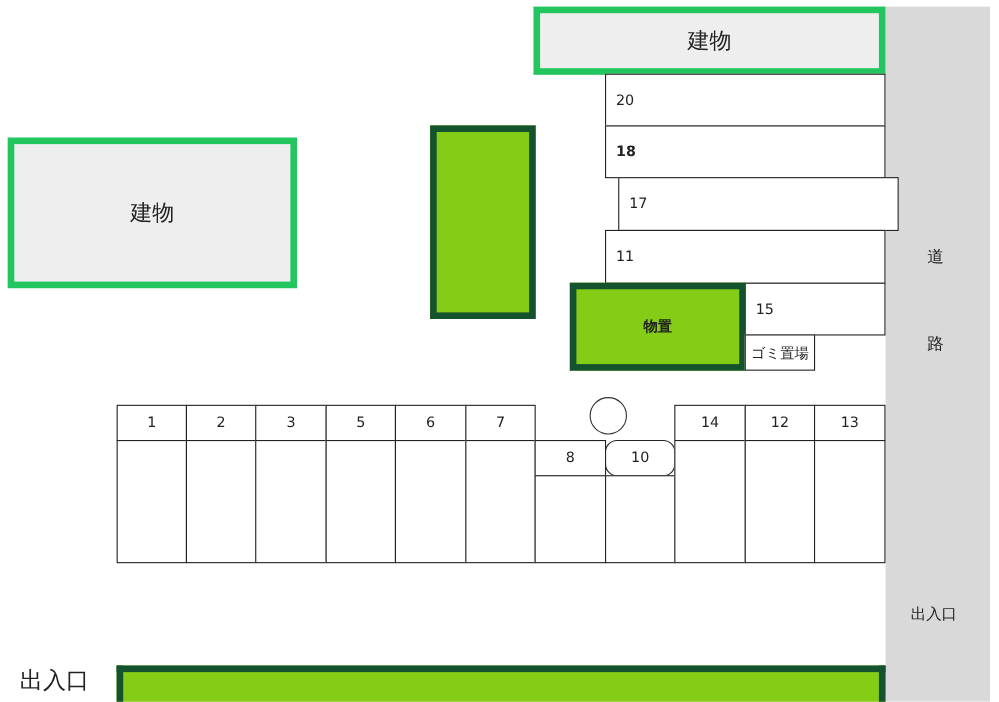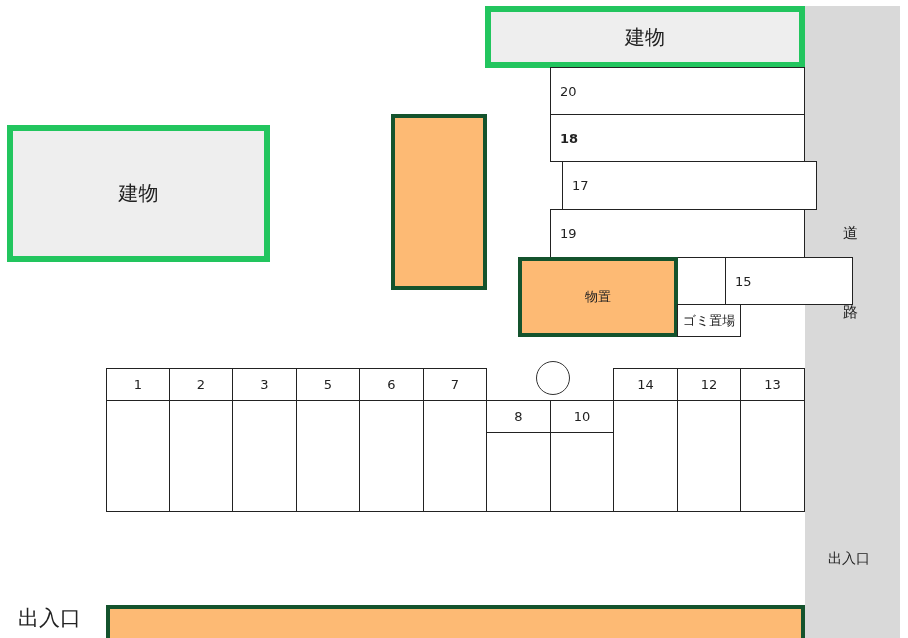--- a/index.html
+++ b/index.html
@@ -1,20 +1,20 @@
 <!DOCTYPE html>
 <html><head>
 <meta charset="utf-8">
 <style>
   html, body { margin:0; padding:0; background:#ffffff; }
   body { width:908px; height:638px; position:relative; overflow:hidden;
          font-family:"DejaVu Sans", "Liberation Sans", sans-serif; color:#222; }
   .abs { position:absolute; box-sizing:border-box; }
   .bldg { background:#eeeeee; border:6px solid #22c55e; display:flex; align-items:center; justify-content:center; font-size:20px; }
-  .gray { background:#fdba74; border:4px solid #14532d; }
+  .gray { background:#84cc16; border:6px solid #14532d;font-weight:bold; }
   .cell { border:1px solid #222; background:#fff; }
   .num { font-size:13px; display:flex; align-items:center; justify-content:center; }
   .lnum { font-size:13px; display:flex; align-items:center; padding-left:9px; }
   .road { background:#d9d9d9; }
   .vtext { font-size:15px; }
 </style>
 </head>
 <body>
 
 <div class="abs road" style="left:805px; top:6px; width:95px; height:632px;"></div>
@@ -29,23 +29,23 @@
 <div class="abs cell lnum" style="left:550px; top:67px; width:255px; height:48px;">
     <span>20</span>
   </div>
 <div class="abs cell lnum" style="left:550px; top:114px; width:255px; height:48px;font-weight:bold;">
     <span>18</span>
   </div>
 <div class="abs cell lnum" style="left:550px; top:161px; width:255px; height:49px;margin-left:12px;">
     <span>17</span>
   </div>
 <div class="abs cell lnum" style="left:550px; top:209px; width:255px; height:49px;">
-    <span>19</span>
+    <span>11</span>
   </div>
-<div class="abs cell lnum" style="left:677px; top:257px; width:128px; height:48px;margin-left:48px;">
+<div class="abs cell lnum" style="left:677px; top:257px; width:128px; height:48px;">
     <span>15</span>
   </div>
 
 <div class="abs gray" style="left:518px; top:257px; width:160px; height:80px; display:flex; align-items:center; justify-content:center; font-size:13px;">
   <span>物置</span>
 </div>
 
 <div class="abs cell" style="left:677px; top:304px; width:64px; height:33px; display:flex; align-items:center; justify-content:center; font-size:13px;">
   <span>ゴミ置場</span>
 </div>
@@ -80,21 +80,21 @@
 <div class="abs cell" style="left:106px; top:400px; width:64px; height:112px;"></div>
 <div class="abs cell" style="left:169px; top:400px; width:64px; height:112px;"></div>
 <div class="abs cell" style="left:232px; top:400px; width:65px; height:112px;"></div>
 <div class="abs cell" style="left:296px; top:400px; width:64px; height:112px;"></div>
 <div class="abs cell" style="left:359px; top:400px; width:65px; height:112px;"></div>
 <div class="abs cell" style="left:423px; top:400px; width:64px; height:112px;"></div>
 
 <div class="abs cell num" style="left:486px; top:400px; width:65px; height:33px;">
     <span>8</span>
   </div>
-<div class="abs cell num" style="left:550px; top:400px; width:64px; height:33px;">
+<div class="abs cell num" style="left:550px; top:400px; width:64px; height:33px;border-radius:11px;">
     <span>10</span>
   </div>
 <div class="abs cell" style="left:486px; top:432px; width:65px; height:80px;"></div>
 <div class="abs cell" style="left:550px; top:432px; width:64px; height:80px;"></div>
 
 <div class="abs cell num" style="left:613px; top:368px; width:65px; height:33px;">
     <span>14</span>
   </div>
 <div class="abs cell num" style="left:677px; top:368px; width:64px; height:33px;text-align:center;">
     <span>12</span>

